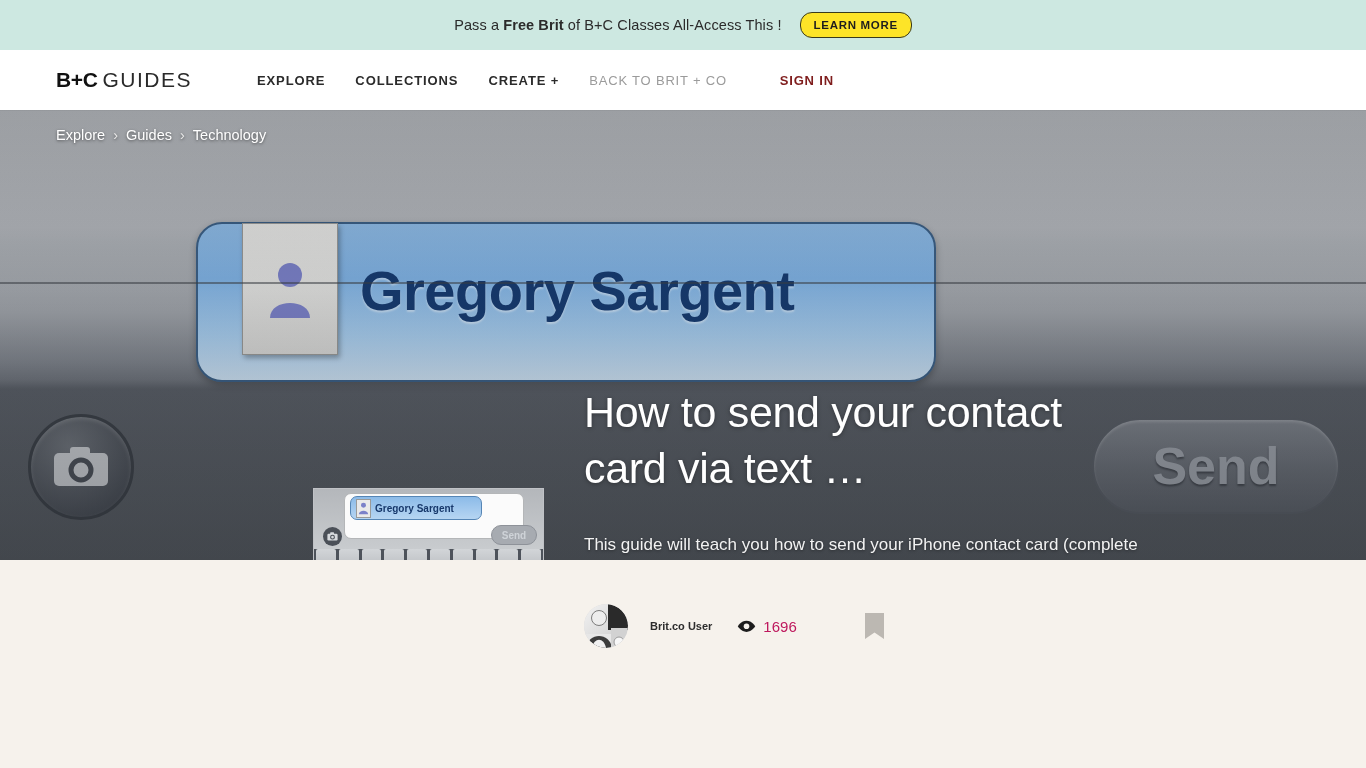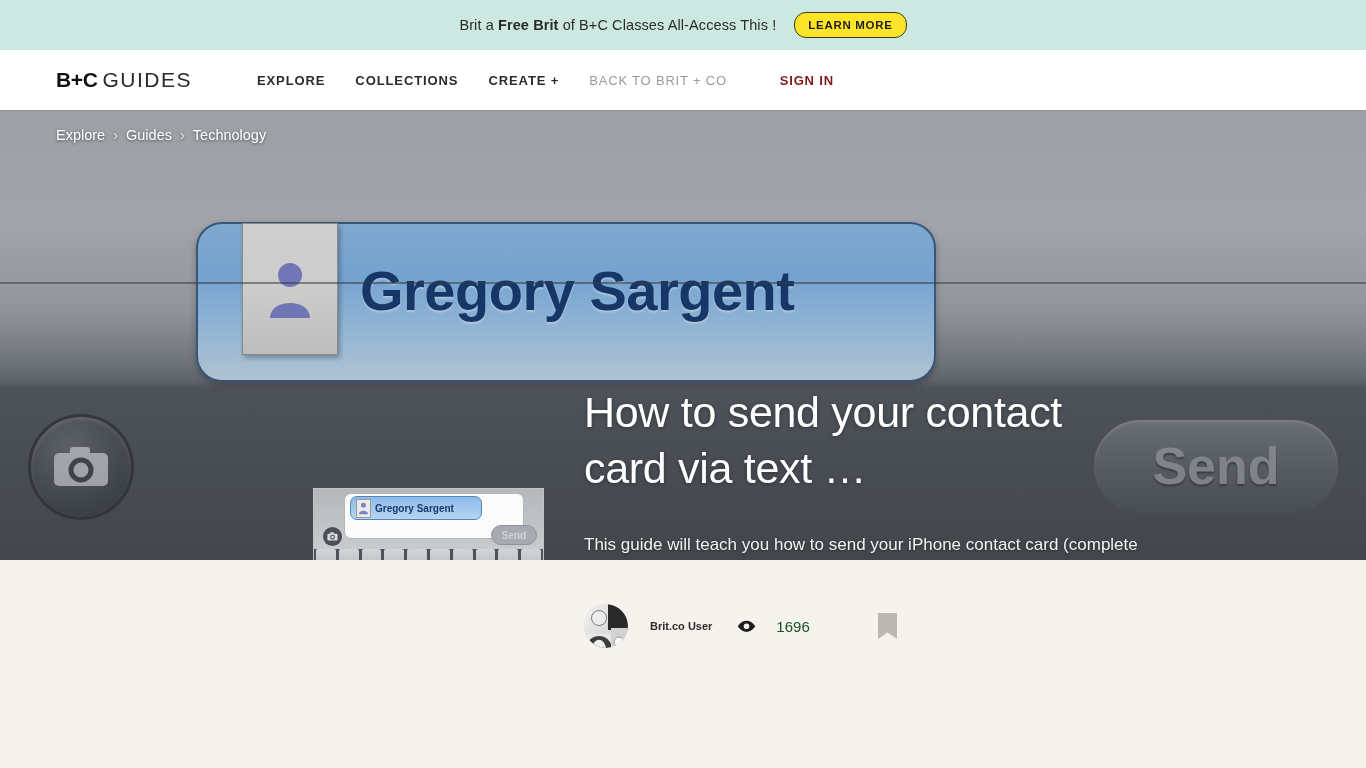--- a/index.html
+++ b/index.html
@@ -236,33 +236,33 @@
     width: 44px; height: 44px; border-radius: 50%;
     overflow: hidden; flex: none;
     background: #ddd;
   }
   .author-name {
     margin-left: 22px;
     font-size: 11px; font-weight: 700; color: #2c2c2c;
     cursor: pointer;
   }
   .views {
-    margin-left: 25px; display: flex; align-items: center; gap: 20px;
-    font-size: 15px; color: #14532d;
+    margin-left: 25px; display: flex; align-items: center; gap: 7px;
+    font-size: 15px; color: #be185d;
   }
   .bookmark-btn {
     margin-left: 68px; cursor: pointer; display: flex; align-items: center;
   }
 </style>
 </head>
 <body>
 
 <div class="promo-banner">
   <div class="promo-text">
-    <span>Brit a </span><b>Free Brit</b><span> of B+C Classes All-Access This !</span>
+    <span>Pass a </span><b>Free Brit</b><span> of B+C Classes All-Access This !</span>
   </div>
   <button class="promo-learn-more">LEARN MORE</button>
 </div>
 
 <div class="navbar">
   <div class="brand">
     <span class="brand-bc">B+C</span><span class="brand-guides">GUIDES</span>
   </div>
 
   <div class="nav-links">

